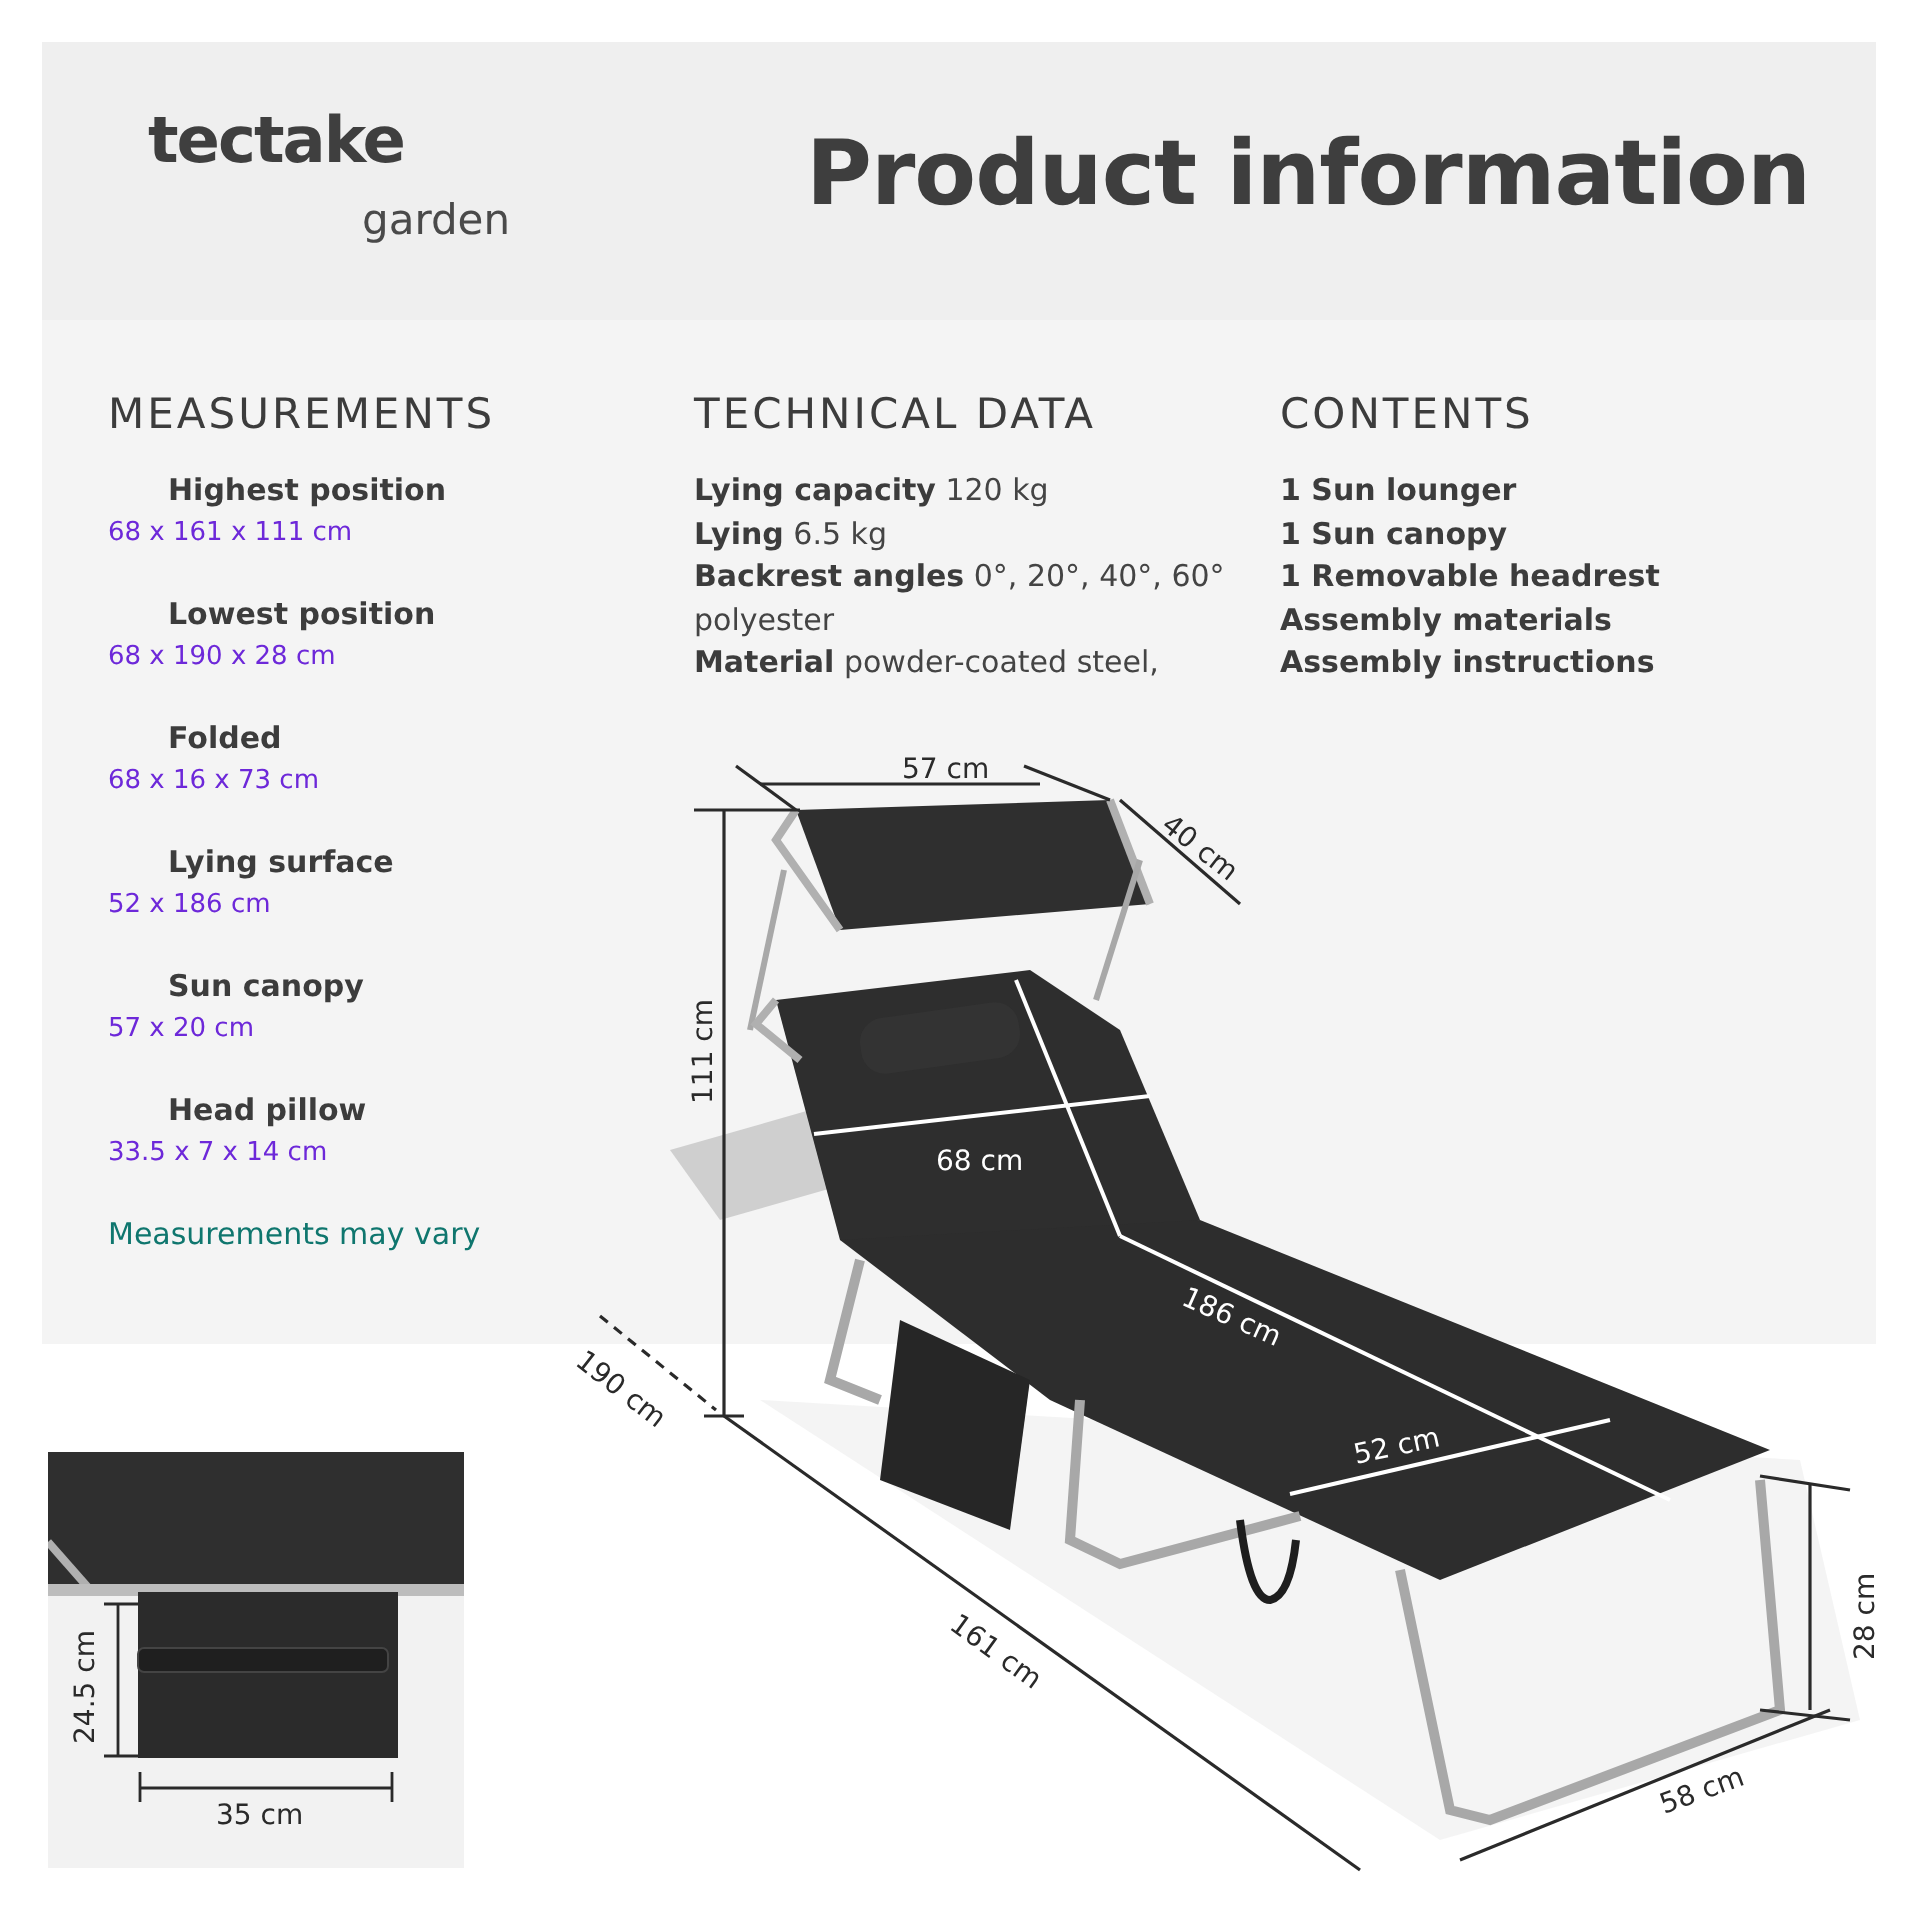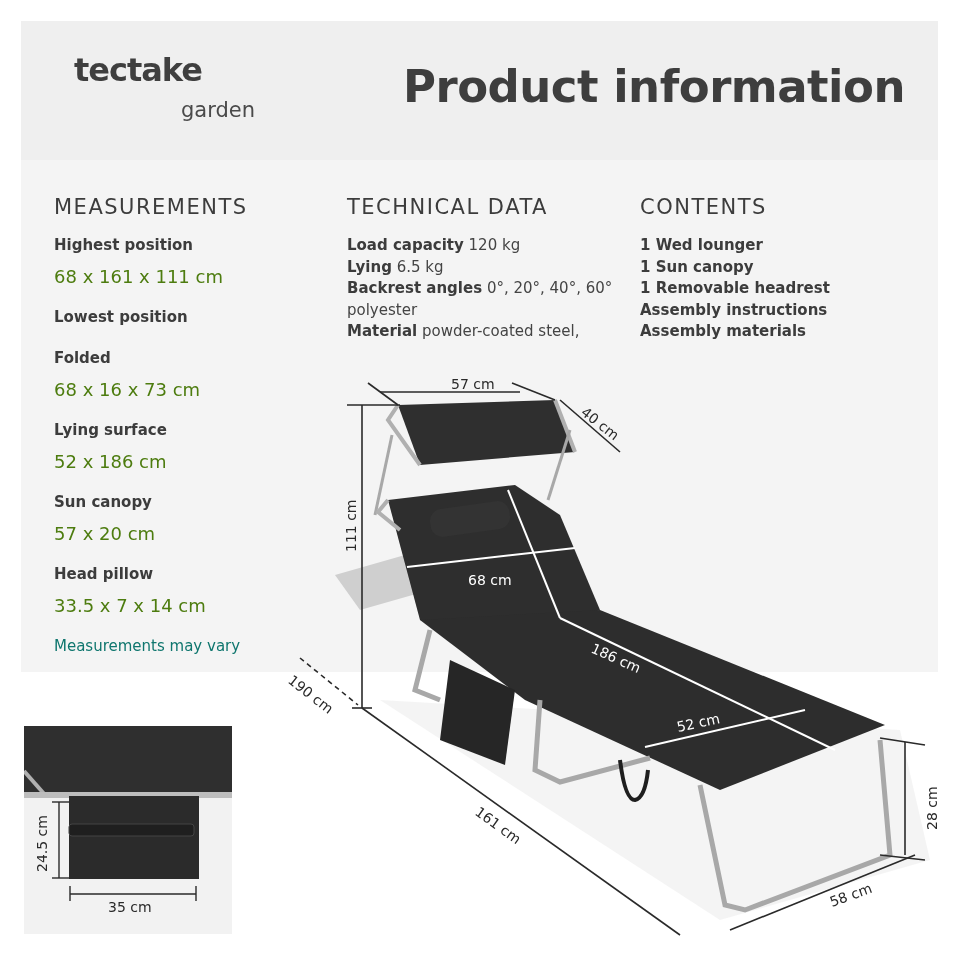--- a/index.html
+++ b/index.html
@@ -6,22 +6,22 @@
   body { width:960px; height:960px; background:#ffffff; position:relative; overflow:hidden;
          font-family:"DejaVu Sans", sans-serif; color:#3c3c3c; }
   .header { position:absolute; left:21px; top:21px; width:917px; height:139px; background:#efefef; }
   .panel { position:absolute; left:21px; top:160px; width:917px; height:512px; background:#f4f4f4; }
   .logo-main { position:absolute; left:74px; top:54px; font-size:32px; font-weight:bold; letter-spacing:-1px; color:#3f3f3f; line-height:1;text-align:center; }
   .logo-sub { position:absolute; left:181px; top:100px; font-size:21px; color:#4a4a4a; line-height:1; }
   .title { position:absolute; left:403px; top:64px; font-size:45px; font-weight:bold; color:#3e3e3e; line-height:1; letter-spacing:-0.5px;}
   .col { position:absolute; top:195px; }
   .col h2 { margin:0 0 16px 0; font-size:21px; font-weight:normal; letter-spacing:1.5px; color:#3c3c3c; line-height:24px;}
   .m-item { margin-bottom:20px; }
-  .m-label { font-size:15px; font-weight:bold; line-height:21px; color:#3c3c3c;}
-  .m-value { font-size:18px; line-height:21px; color:#4d7c0f;margin-top:10px;}
+  .m-label { font-size:15px; font-weight:bold; line-height:21px; color:#3c3c3c;margin-left:30px;}
+  .m-value { font-size:13px; line-height:21px; color:#6d28d9;}
   .note { font-size:15px; line-height:21px; color:#0f766e; }
   .tline { font-size:15px; line-height:21.5px; color:#444; }
   .tline b { color:#3c3c3c; }
   .cline { font-size:15px; line-height:21.5px; font-weight:bold; color:#3c3c3c; }
   .inset { position:absolute; left:24px; top:726px; width:208px; height:208px; background:#f2f2f2; overflow:hidden;}
   svg text { font-family:"DejaVu Sans", sans-serif; }
 </style>
 </head>
 <body>
 
@@ -33,20 +33,21 @@
 <div class="title">Product information</div>
 
 <div class="col" style="left:54px;">
   <h2>MEASUREMENTS</h2>
   <div class="m-item">
     <div class="m-label">Highest position</div>
     <div class="m-value">68 x 161 x 111 cm</div>
   </div>
   <div class="m-item">
     <div class="m-label">Lowest position</div>
+    <div class="m-value">68 x 190 x 28 cm</div>
   </div>
   <div class="m-item">
     <div class="m-label">Folded</div>
     <div class="m-value">68 x 16 x 73 cm</div>
   </div>
   <div class="m-item">
     <div class="m-label">Lying surface</div>
     <div class="m-value">52 x 186 cm</div>
   </div>
   <div class="m-item">
@@ -55,34 +56,34 @@
   </div>
   <div class="m-item">
     <div class="m-label">Head pillow</div>
     <div class="m-value">33.5 x 7 x 14 cm</div>
   </div>
   <div class="note">Measurements may vary</div>
 </div>
 
 <div class="col" style="left:347px;">
   <h2>TECHNICAL DATA</h2>
-  <div class="tline"><b>Load capacity</b><span> 120 kg</span></div>
+  <div class="tline"><b>Lying capacity</b><span> 120 kg</span></div>
   <div class="tline"><b>Lying</b><span> 6.5 kg</span></div>
   <div class="tline"><b>Backrest angles</b><span> 0°, 20°, 40°, 60°</span></div>
   <div class="tline">polyester</div>
   <div class="tline"><b>Material</b><span> powder-coated steel,</span></div>
 </div>
 
 <div class="col" style="left:640px;">
   <h2>CONTENTS</h2>
-  <div class="cline">1 Wed lounger</div>
+  <div class="cline">1 Sun lounger</div>
   <div class="cline">1 Sun canopy</div>
   <div class="cline">1 Removable headrest</div>
+  <div class="cline">Assembly materials</div>
   <div class="cline">Assembly instructions</div>
-  <div class="cline">Assembly materials</div>
 </div>
 
 <svg style="position:absolute;left:0;top:0;" width="960" height="960" viewBox="0 0 960 960">
 
   <polygon points="380,700 900,730 930,860 720,920" fill="#ececec" opacity="0.6"></polygon>
 
   <polygon points="335,575 405,555 430,590 360,610" fill="#cfcfcf"></polygon>
 
   <polygon points="398,405 555,400 575,452 420,465" fill="#2f2f2f"></polygon>
   <path d="M398,405 L388,420 L420,465" stroke="#b0b0b0" stroke-width="4" fill="none"></path>

